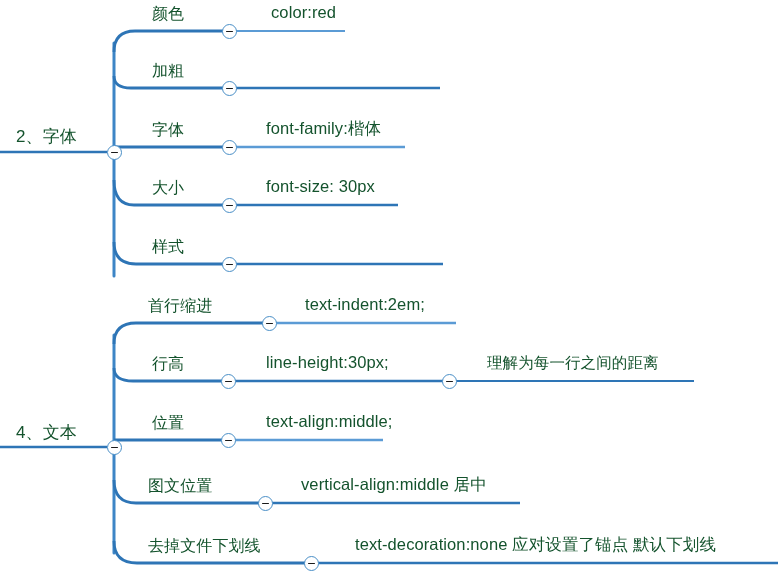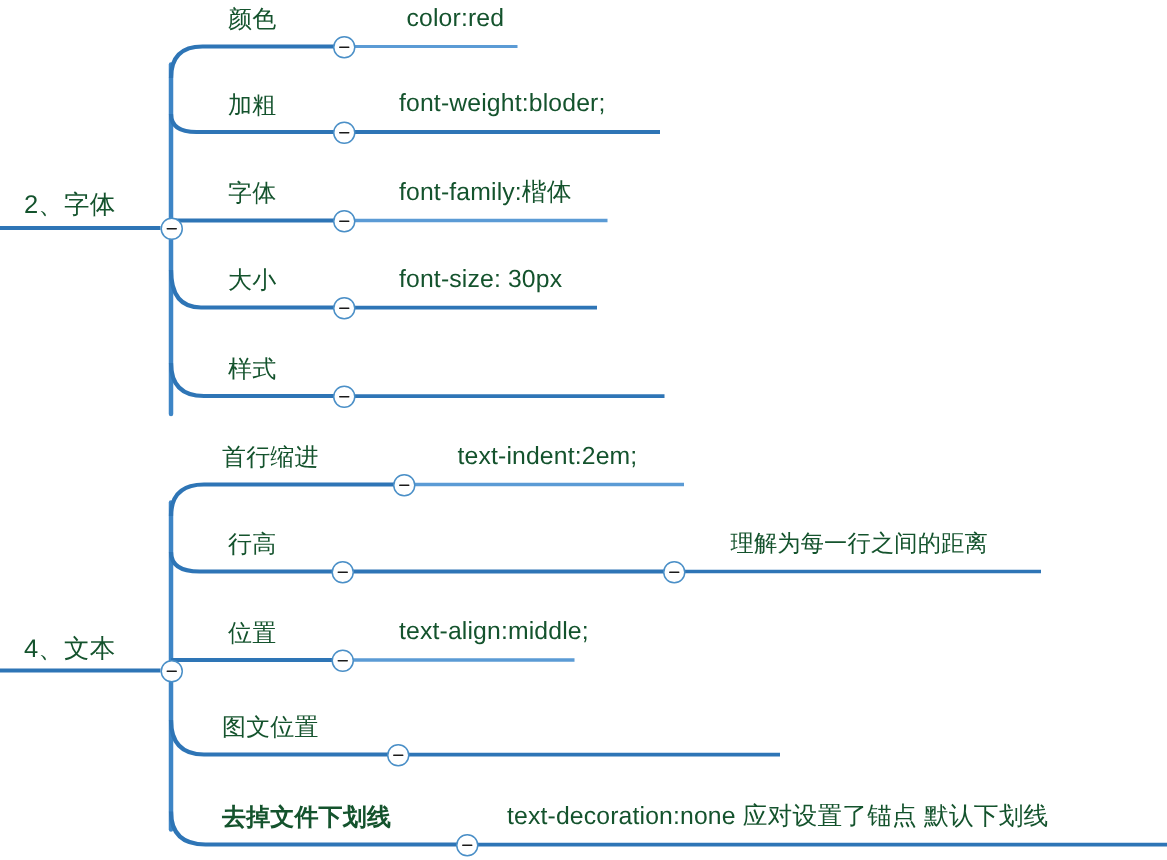--- a/index.html
+++ b/index.html
@@ -109,45 +109,46 @@
     <path d="M 114 541 Q 114 563 137 563 L 311 563" stroke="#2e75b6" stroke-width="2.8" fill="none"></path>
     <path d="M 311 563 L 778 563" stroke="#2e75b6" stroke-width="2.5" fill="none"></path>
   </svg>
 
   <div class="node-label root-label" style="left:16px; top:128px;">2、字体</div>
 
   <div class="node-label branch-label" style="left:152px; top:6px;">颜色</div>
   <div class="node-label leaf-label" style="left:271px; top:4px;">color:red</div>
 
   <div class="node-label branch-label" style="left:152px; top:63px;">加粗</div>
-  <div class="node-label leaf-label" style="left:266px; top:61px;">font-weight:bloder;</div>
 
   <div class="node-label branch-label" style="left:152px; top:122px;">字体</div>
   <div class="node-label leaf-label" style="left:266px; top:120px;">font-family:楷体</div>
 
   <div class="node-label branch-label" style="left:152px; top:180px;">大小</div>
   <div class="node-label leaf-label" style="left:266px; top:178px;">font-size: 30px</div>
 
   <div class="node-label branch-label" style="left:152px; top:239px;">样式</div>
 
   <div class="node-label root-label" style="left:16px; top:424px;">4、文本</div>
 
   <div class="node-label branch-label" style="left:148px; top:298px;">首行缩进</div>
   <div class="node-label leaf-label" style="left:305px; top:296px;">text-indent:2em;</div>
 
   <div class="node-label branch-label" style="left:152px; top:356px;text-align:center;">行高</div>
+  <div class="node-label leaf-label" style="left:266px; top:354px;">line-height:30px;</div>
   <div class="node-label sub-leaf-label" style="left:487px; top:355px;">理解为每一行之间的距离</div>
 
   <div class="node-label branch-label" style="left:152px; top:415px;">位置</div>
   <div class="node-label leaf-label" style="left:266px; top:413px;">text-align:middle;</div>
 
   <div class="node-label branch-label" style="left:148px; top:478px;">图文位置</div>
+  <div class="node-label leaf-label" style="left:301px; top:476px;">vertical-align:middle 居中</div>
 
-  <div class="node-label branch-label" style="left:148px; top:538px;font-weight:bold;">去掉文件下划线</div>
-  <div class="node-label leaf-label" style="left:338px; top:536px;">text-decoration:none 应对设置了锚点 默认下划线</div>
+  <div class="node-label branch-label" style="left:148px; top:538px;">去掉文件下划线</div>
+  <div class="node-label leaf-label" style="left:355px; top:536px;">text-decoration:none 应对设置了锚点 默认下划线</div>
 
   <div class="collapse-toggle" style="left:107px; top:145px;">
     <span class="minus-glyph"></span>
   </div>
   <div class="collapse-toggle" style="left:222px; top:24px;">
     <span class="minus-glyph"></span>
   </div>
   <div class="collapse-toggle" style="left:222px; top:81px;">
     <span class="minus-glyph"></span>
   </div>

